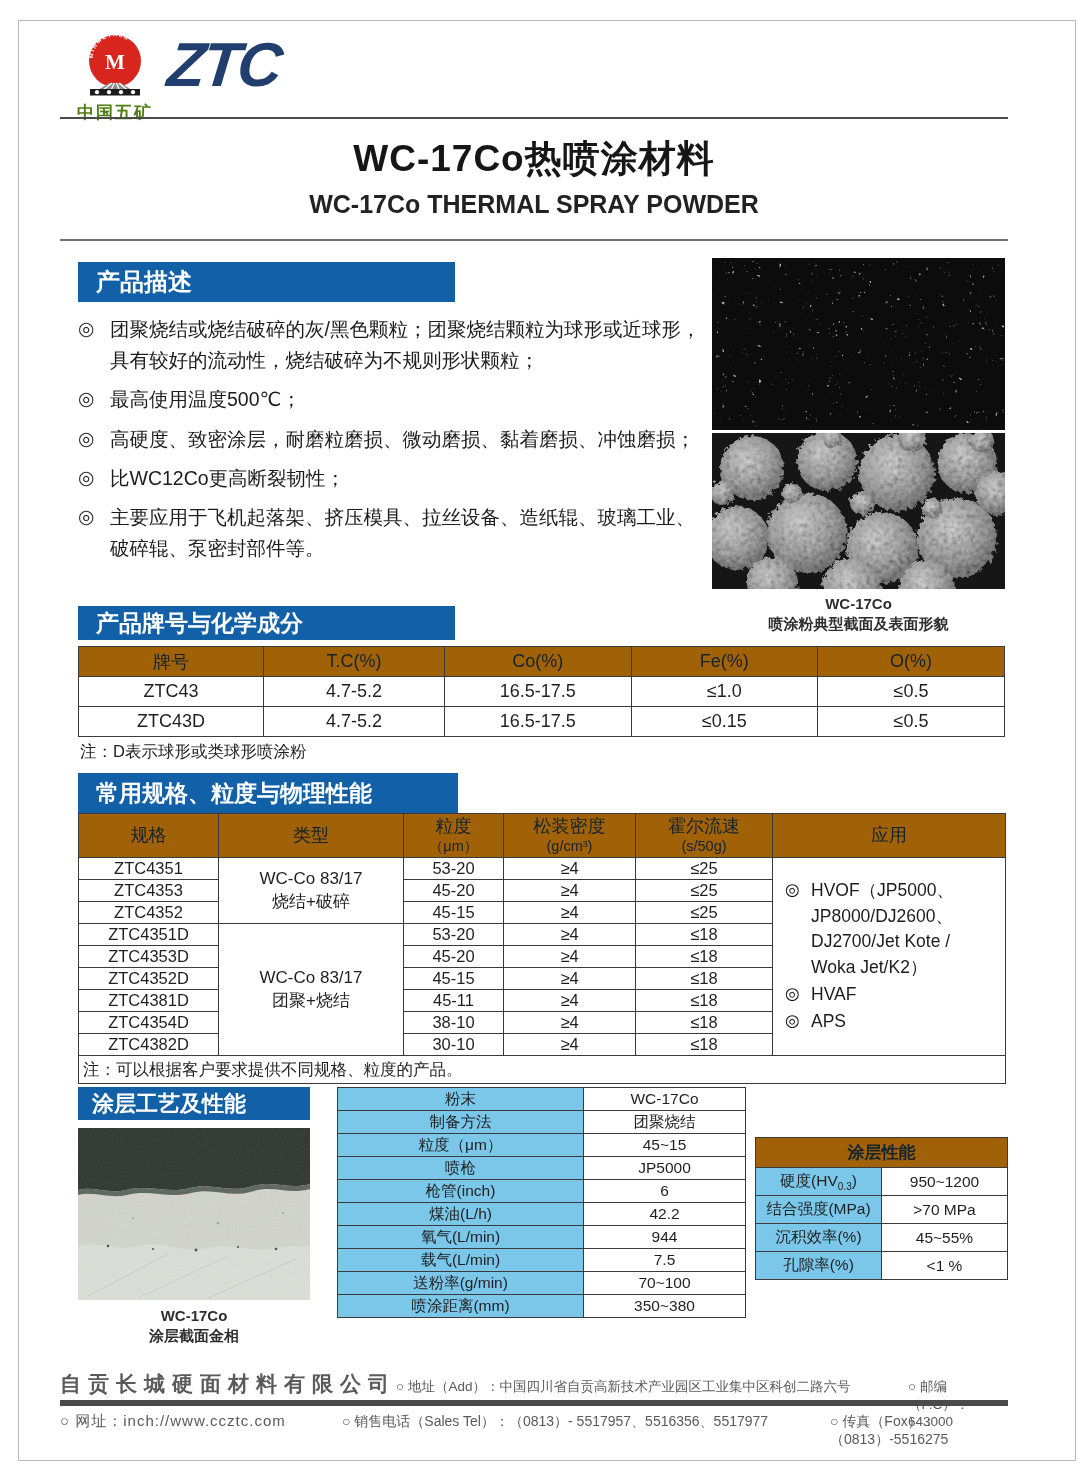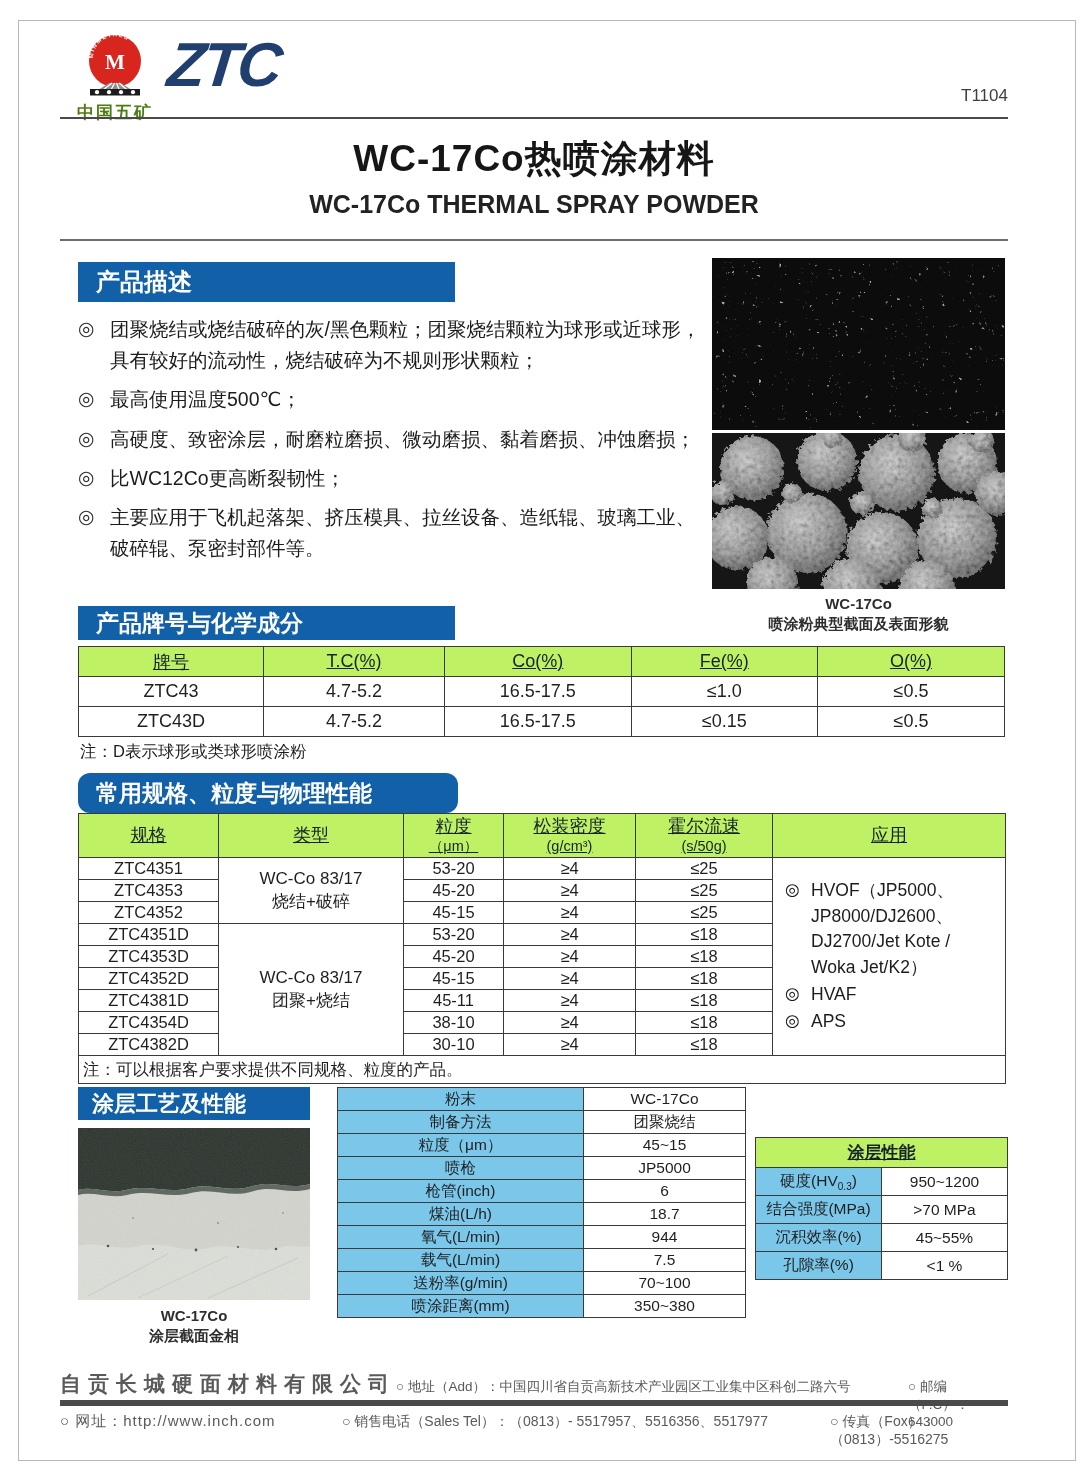--- a/index.html
+++ b/index.html
@@ -15,39 +15,39 @@
   .doc-code{position:absolute;left:60px;top:86px;width:948px;text-align:right;font-size:17px;color:#3f3f3f;}
   .rule1{position:absolute;left:60px;top:117px;width:948px;height:2px;background:#4a4a4a;}
   .title-cn{position:absolute;left:60px;top:134px;width:948px;text-align:center;font-size:37px;font-weight:bold;color:#161616;letter-spacing:1px;}
   .title-en{position:absolute;left:60px;top:190px;width:948px;text-align:center;font-size:25px;font-weight:bold;color:#222;}
   .rule2{position:absolute;left:60px;top:239px;width:948px;height:2px;background:#6e6e6e;}
 
   
   .sec-bar{position:absolute;background:#1261a8;color:#fff;font-weight:bold;display:flex;align-items:center;padding-left:18px;box-sizing:border-box;}
   .bar-desc{left:78px;top:262px;width:377px;height:40px;font-size:24px;}
   .bar-chem{left:78px;top:606px;width:377px;height:34px;font-size:23px;}
-  .bar-specs{left:78px;top:773px;width:380px;height:40px;font-size:23px;border-radius:12px;}
+  .bar-specs{left:78px;top:773px;width:380px;height:40px;font-size:23px;}
   .bar-coating{left:78px;top:1087px;width:232px;height:33px;font-size:22px;padding-left:14px;}
 
   
   .desc{position:absolute;left:78px;top:314px;width:628px;}
   .desc-item{display:flex;margin-bottom:8px;font-size:19.5px;line-height:1.6;color:#1c1c1c;}
   .desc-item .mark{flex:0 0 32px;font-size:19px;color:#2b2b2b;}
 
   
   .sem1{position:absolute;left:712px;top:258px;width:293px;height:172px;}
   .sem2{position:absolute;left:712px;top:433px;width:293px;height:156px;}
   .sem-cap{position:absolute;left:712px;top:594px;width:293px;text-align:center;font-size:15px;font-weight:600;color:#2e2e2e;line-height:1.3;}
   .metal{position:absolute;left:78px;top:1128px;width:232px;height:172px;}
   .metal-cap{position:absolute;left:78px;top:1306px;width:232px;text-align:center;font-size:15px;font-weight:600;color:#2e2e2e;line-height:1.3;}
 
   
   table{border-collapse:collapse;table-layout:fixed;}
   th,td{border:1px solid #3a3a3a;text-align:center;padding:0 2px;box-sizing:border-box;}
-  th{background:#bef264;font-weight:normal;color:#15232c;text-decoration:underline;}
+  th{background:#a16207;font-weight:normal;color:#15232c;}
 
   .chem-table{position:absolute;left:78px;top:646px;width:927px;font-size:18px;}
   .chem-table th{height:30px;}
   .chem-table td{height:30px;background:#fff;}
   .chem-note{position:absolute;left:80px;top:741px;font-size:16.5px;color:#1c1c1c;}
 
   .specs-table{position:absolute;left:78px;top:813px;width:927px;font-size:16.5px;}
   .specs-table th{height:44px;line-height:1.2;}
   .specs-table .h-main{font-size:18px;}
   .specs-table .h-sub{font-size:14.5px;}
@@ -103,21 +103,20 @@
       <line x1="49" y1="49" x2="62" y2="60" stroke="#ffffff" stroke-width="1.3"></line>
       <rect x="20" y="55" width="50" height="6.5" fill="#1c1c1c"></rect>
       <circle cx="27" cy="58.2" r="2.1" fill="#ffffff"></circle>
       <circle cx="39" cy="58.2" r="2.1" fill="#ffffff"></circle>
       <circle cx="51" cy="58.2" r="2.1" fill="#ffffff"></circle>
       <circle cx="63" cy="58.2" r="2.1" fill="#ffffff"></circle>
     </svg>
     <div class="mm-cn">中国五矿</div>
   </div>
   <div class="ztc-logo">ZTC</div>
-  <div class="doc-code">T1104</div>
   <div class="rule1"></div>
 
   <div class="title-cn">WC-17Co热喷涂材料</div>
   <div class="title-en">WC-17Co THERMAL SPRAY POWDER</div>
   <div class="rule2"></div>
 
   <div class="sec-bar bar-desc">产品描述</div>
   <div class="desc">
     <div class="desc-item">
         <span class="mark">◎</span>
@@ -463,21 +462,21 @@
     <tr>
           <td class="p-label">喷枪</td>
           <td class="p-val">JP5000</td>
         </tr>
     <tr>
           <td class="p-label">枪管(inch)</td>
           <td class="p-val">6</td>
         </tr>
     <tr>
           <td class="p-label">煤油(L/h)</td>
-          <td class="p-val">18.7</td>
+          <td class="p-val">42.2</td>
         </tr>
     <tr>
           <td class="p-label">氧气(L/min)</td>
           <td class="p-val">944</td>
         </tr>
     <tr>
           <td class="p-label">载气(L/min)</td>
           <td class="p-val">7.5</td>
         </tr>
     <tr>
@@ -519,17 +518,17 @@
   </tbody>
     </table>
 
   <div class="footer-line1">
     <span class="f-company">自贡长城硬面材料有限公司</span>
     <span class="f-addr">○ 地址（Add）：中国四川省自贡高新技术产业园区工业集中区科创二路六号</span>
     <span class="f-pc">○ 邮编（P.C）：643000</span>
   </div>
   <div class="footer-bar"></div>
   <div class="footer-line2">
-    <span class="f-web">○ 网址：http://www.inch.com</span>
+    <span class="f-web">○ 网址：inch://www.ccztc.com</span>
     <span class="f-tel">○ 销售电话（Sales Tel）：（0813）- 5517957、5516356、5517977</span>
     <span class="f-fax">○ 传真（Fox）：（0813）-5516275</span>
   </div>
 </div>
 
 </body></html>

